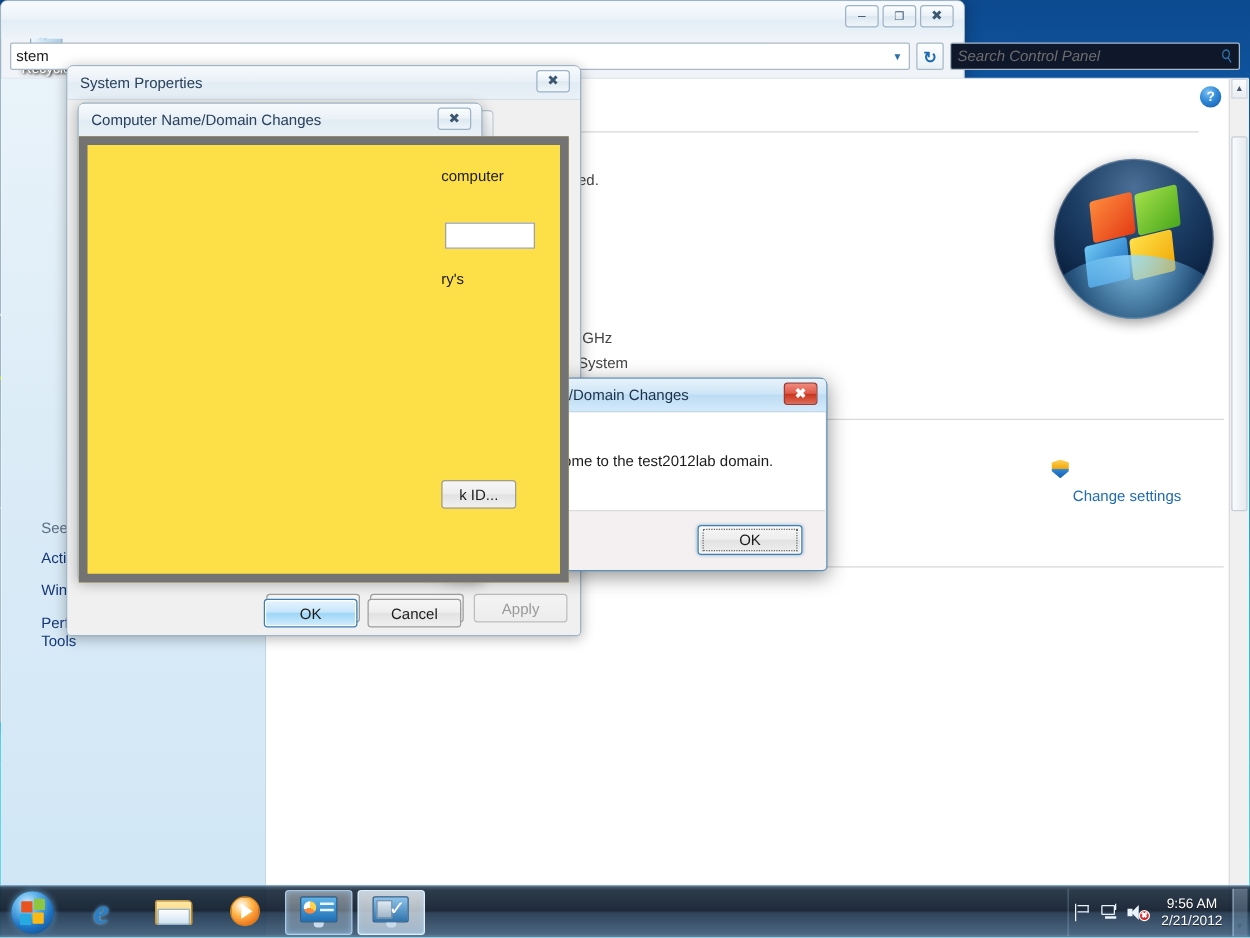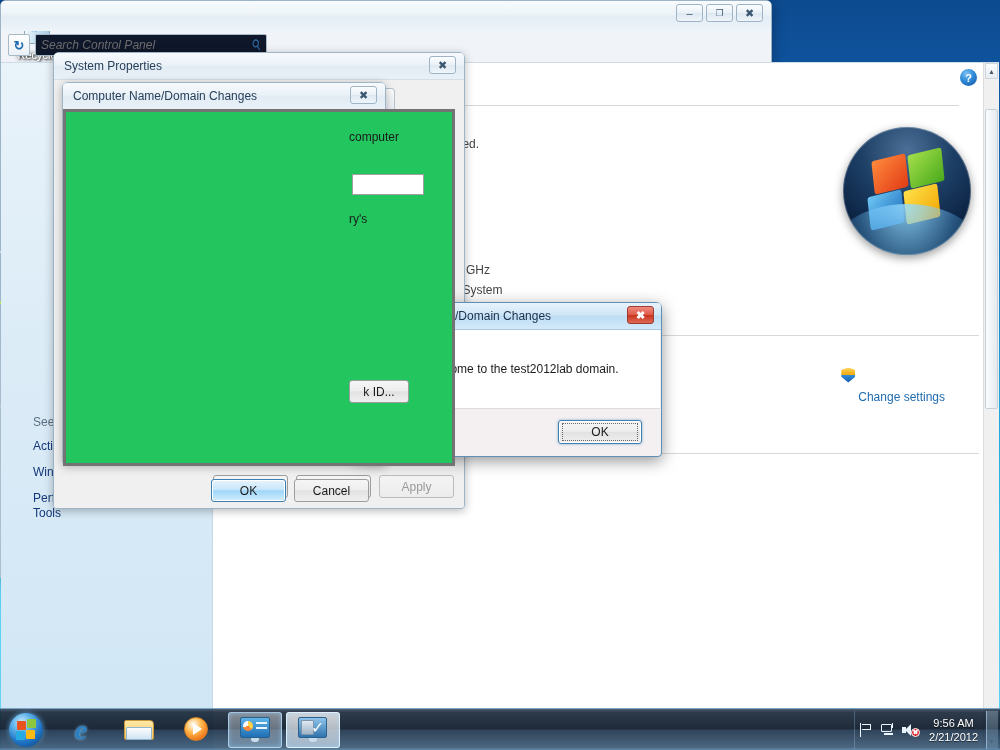--- a/index.html
+++ b/index.html
@@ -210,22 +210,22 @@
     border: 1px solid #b6c4ce;
     border-bottom: none;
     border-radius: 4px 4px 0 0;
     background: linear-gradient(180deg,#fbfcfd,#e9eef3);
     font-size: 12px; color: #1b1b1b;
     display: flex; align-items: center; padding: 0 8px;
     cursor: default;
   }
   .tabpanel {
     position: absolute; left: 9px; top: 29px; right: 9px; bottom: 42px;
-    background: #22c55e;
-    border: 3px solid #737373;
+    background: #fde047;
+    border: 7px solid #737373;
     z-index: 1;
   }
   #sysprops .footer {
     position: absolute; right: 10px; bottom: 10px;
     display: flex; gap: 8px;
   }
 
   
   #cndc {
     left: 62px; top: 82px; width: 324px; height: 383px;
@@ -470,20 +470,24 @@
       </div>
       <div class="tb-btn" style="right:38px;">
         <span class="tb-glyph" style="font-size:9px;">❐</span>
       </div>
       <div class="tb-btn" style="right:8px;">
         <span class="tb-glyph">✖</span>
       </div>
     </div>
 
     <div class="cp-nav">
+      <div class="addrbar">
+        <span>stem</span>
+        <span style="position:absolute; right:5px; font-size:8px; color:#2f6fa8;">▼</span>
+      </div>
       <div class="refresh-btn">
         <span style="font-size:13px; color:#1f6bb0; font-weight:bold;">↻</span>
       </div>
       <div class="searchbox">
         <span>Search Control Panel</span>
         <span style="position:absolute; right:5px; font-size:13px; color:#2f6fa8; transform:rotate(-45deg);">⚲</span>
       </div>
     </div>
 
     <div class="cp-main">

